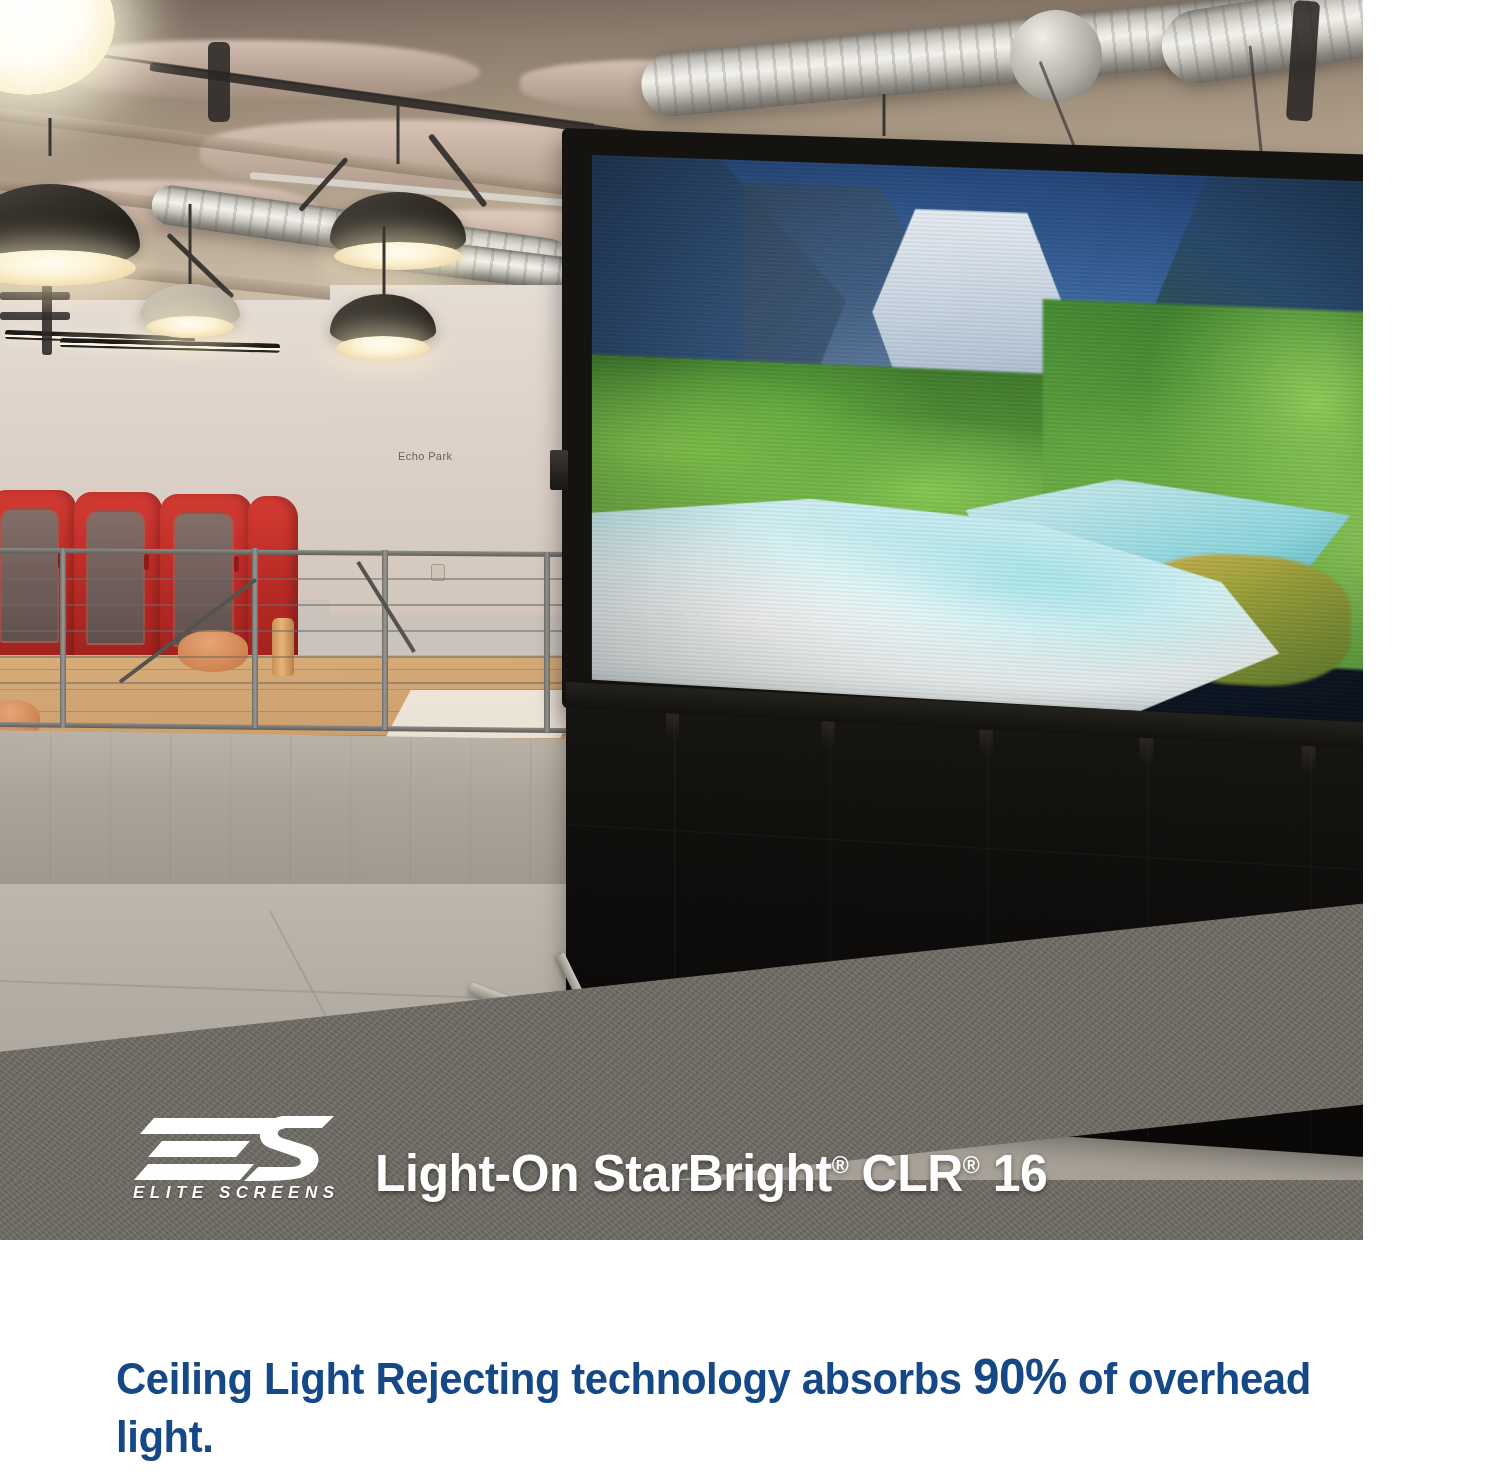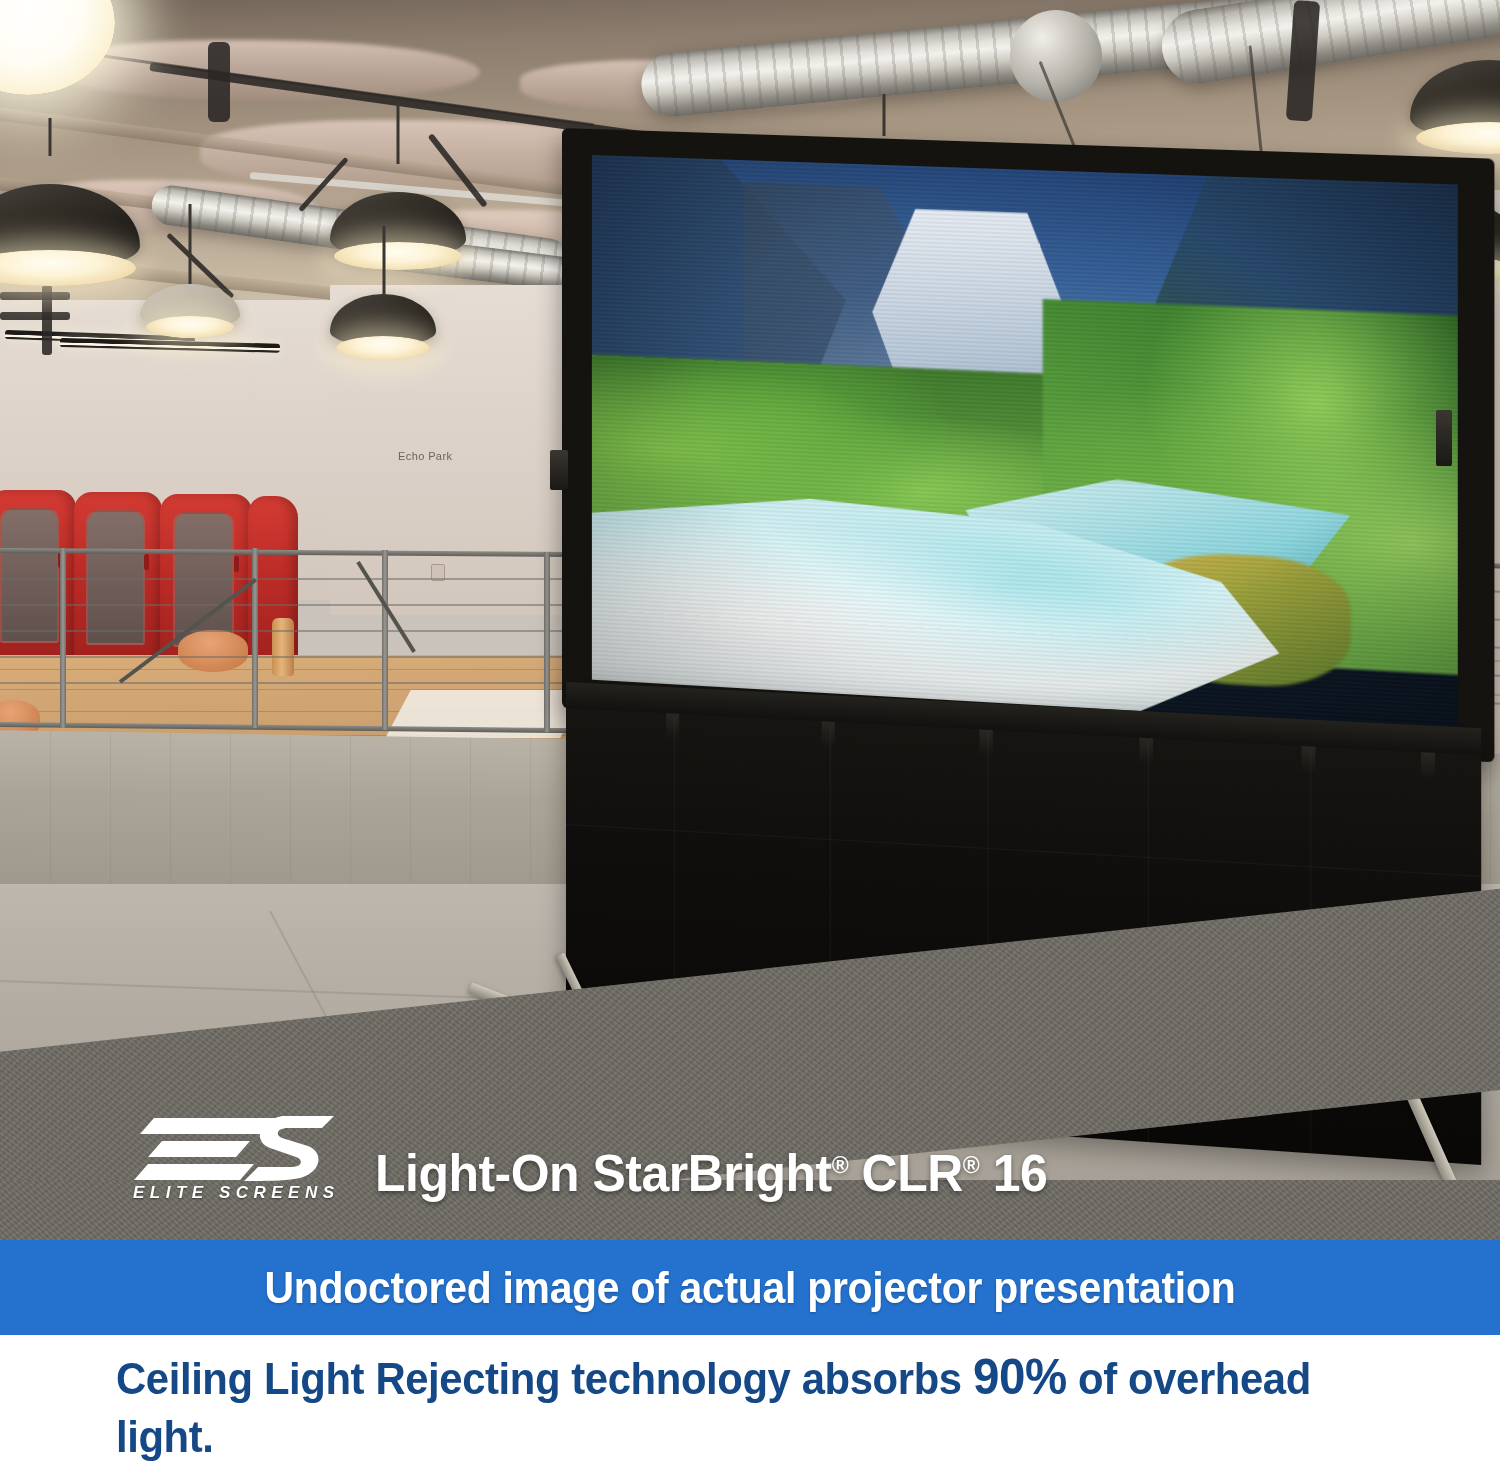--- a/index.html
+++ b/index.html
@@ -5,21 +5,21 @@
   html, body {
     margin: 0;
     padding: 0;
     background: #ffffff;
   }
   body {
     font-family: "Liberation Sans", sans-serif;
   }
   #page {
     position: relative;
-    width: 1500px;
+    width: 1363px;
     height: 1477px;
     overflow: hidden;
     background: #ffffff;
   }
 
   
   #photo {
     position: absolute;
     left: 0; top: 0;
     width: 1500px;
@@ -738,22 +738,19 @@
       </g>
     </svg>
   </div>
 
   <div id="es-wordmark">ELITE SCREENS</div>
 
   <div id="product-title">
     <span>Light-On StarBright</span><sup>®</sup><span> CLR</span><sup>®</sup><span> 16</span>
   </div>
 
-  <div id="blue-banner">
-    <div id="banner-text">Undoctored image of actual projector presentation</div>
-  </div>
 
   <div id="footer-caption">
     <span>Ceiling Light Rejecting technology absorbs </span><span class="pct">90%</span><span> of</span>
     <span>overhead light.</span>
   </div>
 
 </div>
 
 </body></html>

